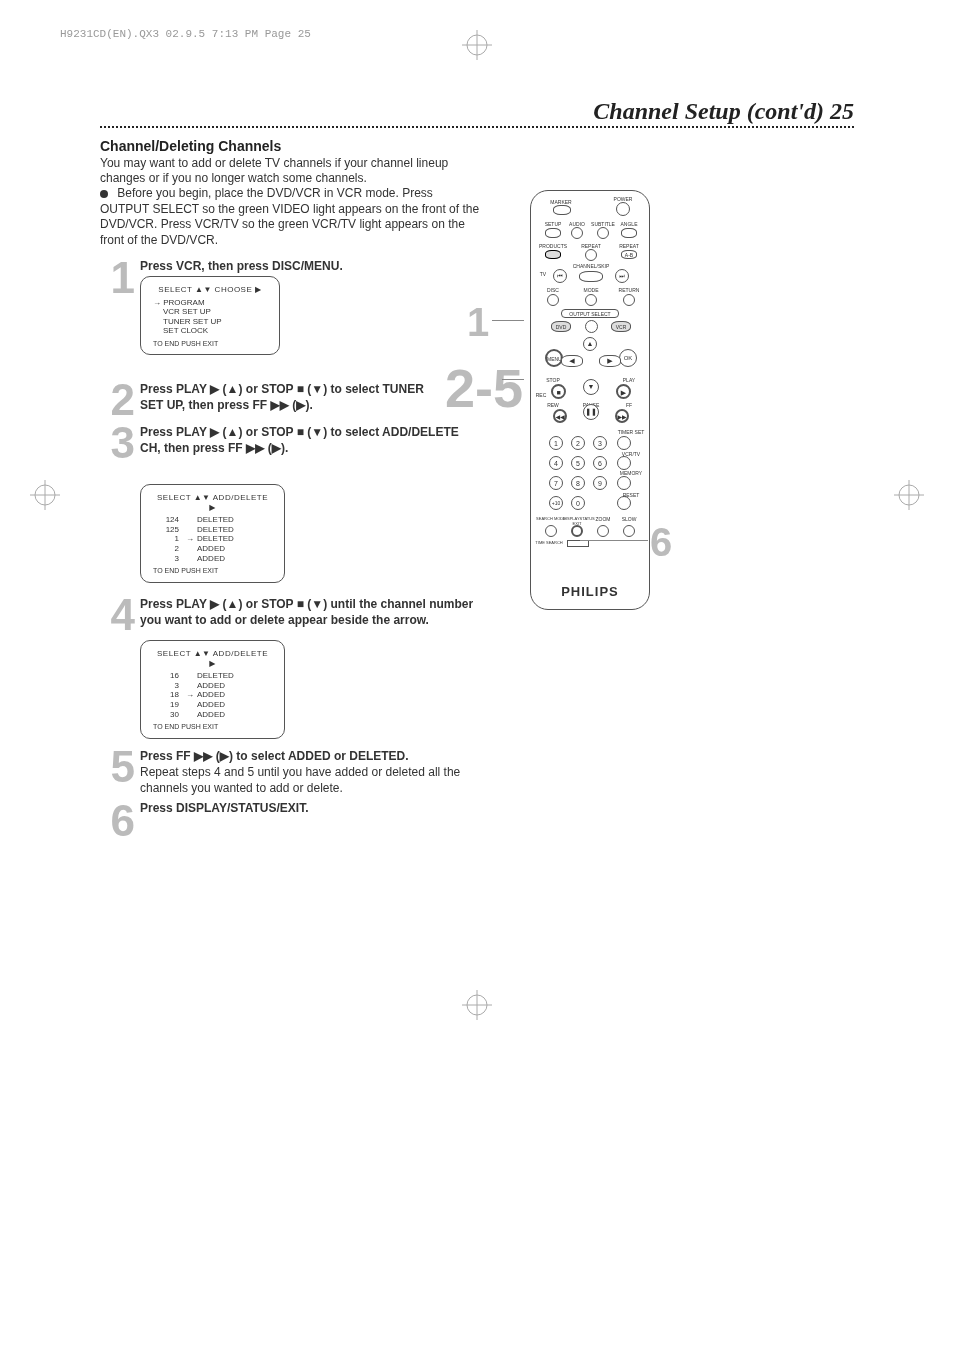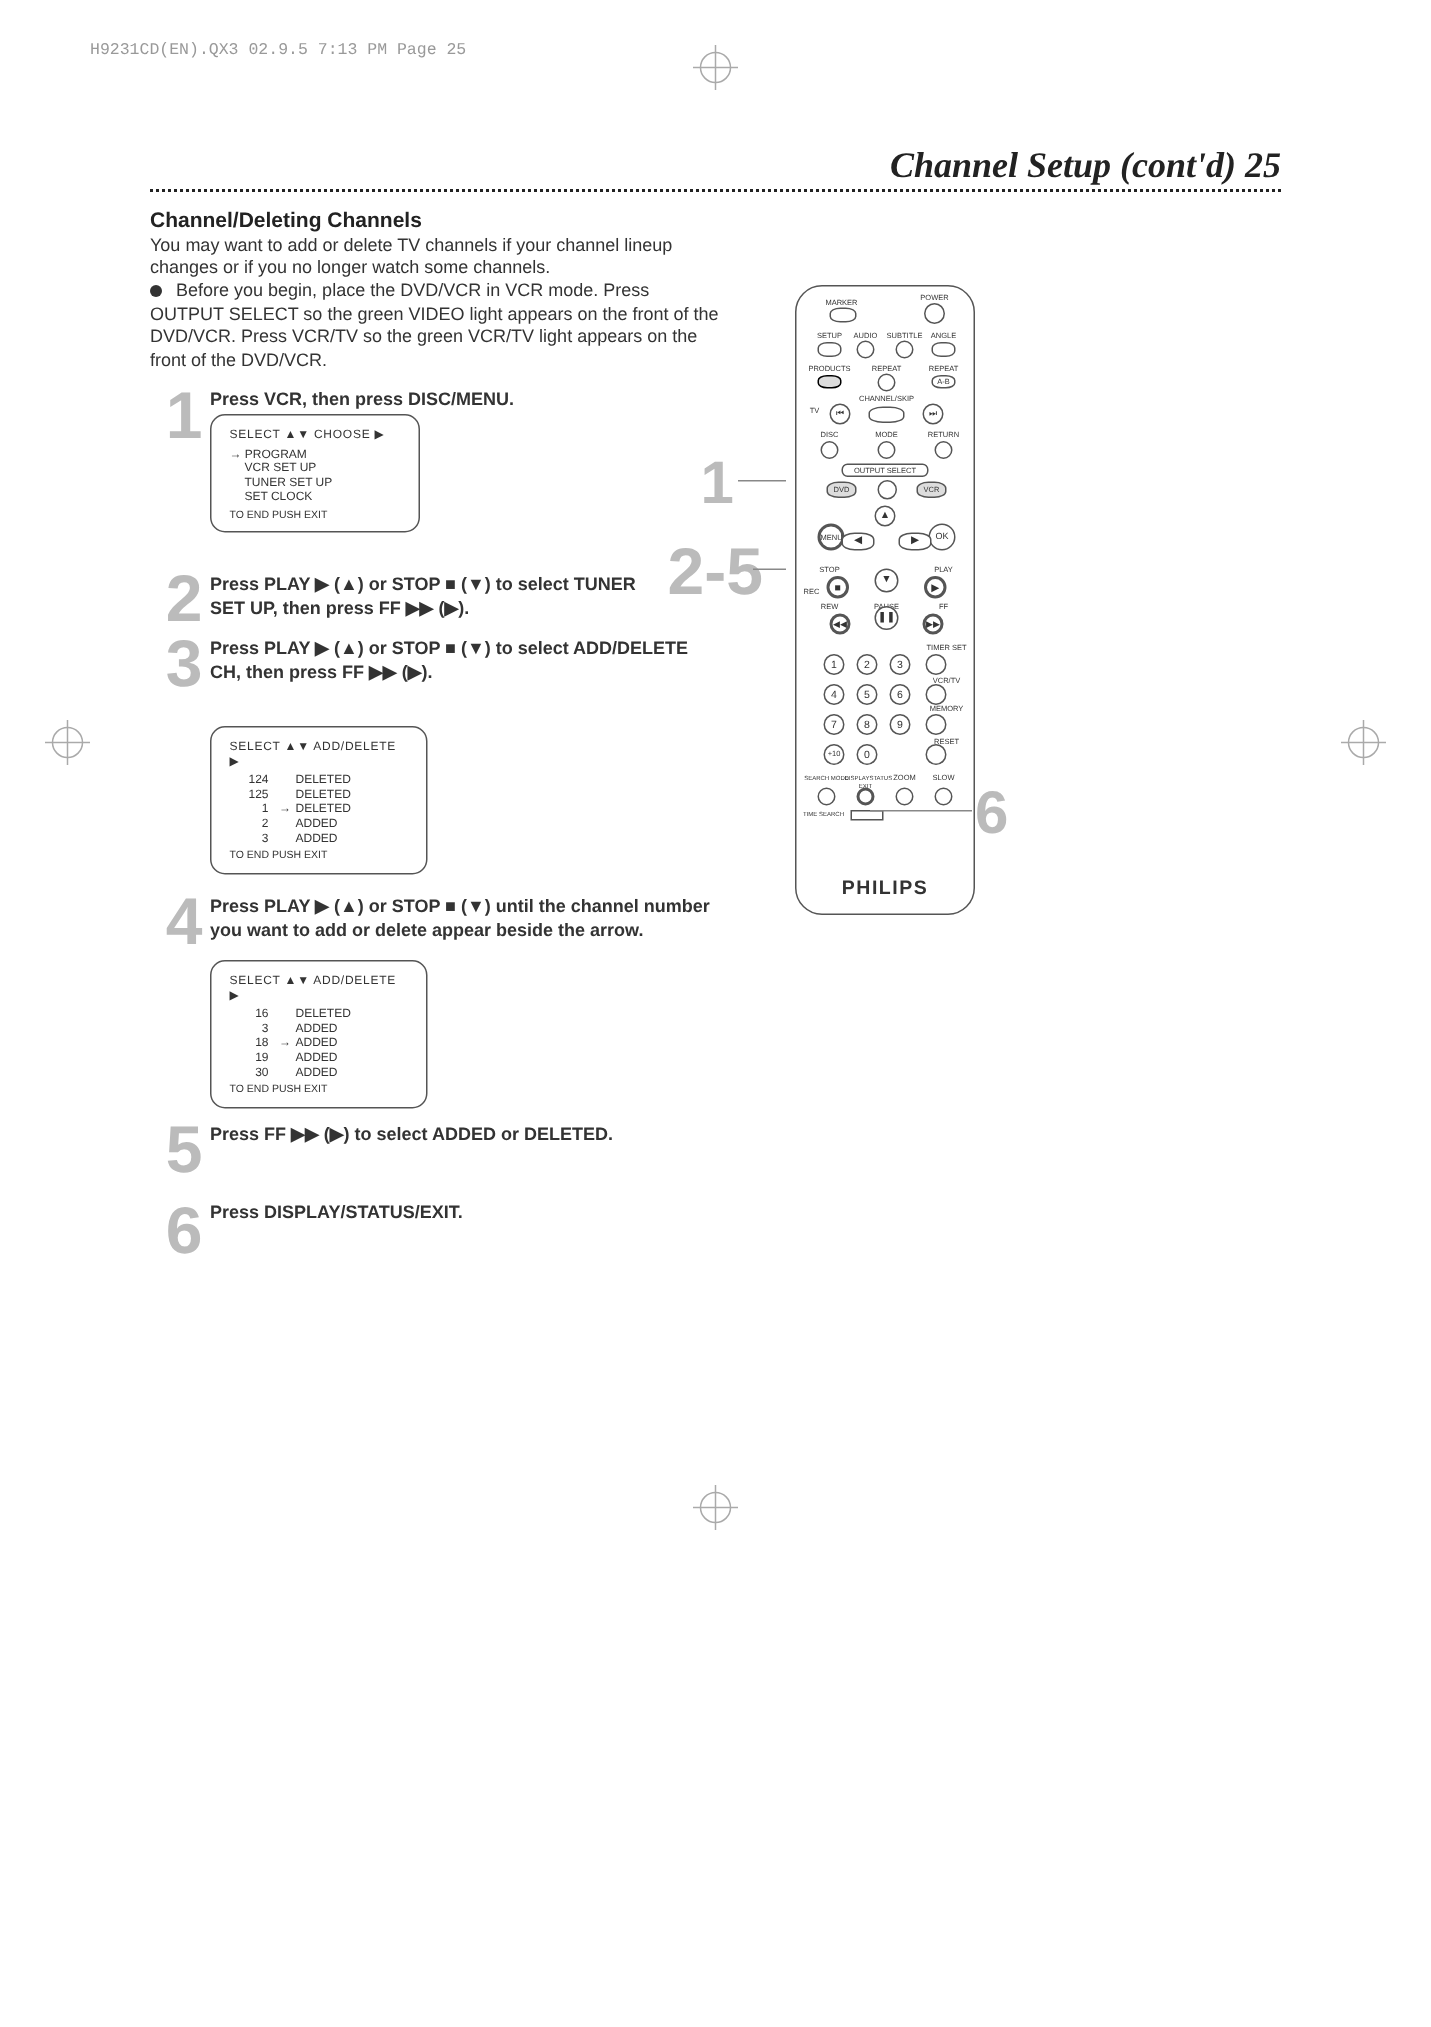--- a/index.html
+++ b/index.html
@@ -90,21 +90,21 @@
   .osd-box {
     position:absolute;
     border:1px solid #555;
     border-radius:10px;
     padding:8px 12px 6px 12px;
     font-size:8px;
     color:#333;
     line-height:1.2;
     font-family: Arial, sans-serif;
   }
-  .osd-box .osd-head { font-size:8px; text-align:left; margin-bottom:3px; letter-spacing:0.5px; }
+  .osd-box .osd-head { font-size:8px; text-align:center; margin-bottom:3px; letter-spacing:0.5px; }
   .osd-box .row { display:flex; }
   .osd-box .c1 { width:30px; text-align:right; padding-right:4px;}
   .osd-box .c2 { width:14px; text-align:center;}
   .osd-box .c3 { width:60px;}
   .osd-box .foot { margin-top:4px; font-size:7px;}
 
   
   .remote-wrap {
     position:absolute;
     top:190px; left:515px; width:150px; height:440px;
@@ -273,21 +273,21 @@
     </div>
   <div class="row">
       <span class="c1">30</span>
       <span class="c2"></span>
       <span class="c3">ADDED</span>
     </div>
   <div class="foot">TO END PUSH EXIT</div>
 </div>
 
 <div class="step-num" style="top:742px;left:95px;">5</div>
-<div class="step-text" style="top:748px;left:140px;"><b>Press FF ▶▶ (▶) to select ADDED or DELETED.</b><br></div>
+<div class="step-text" style="top:748px;left:140px;"><b>Press FF ▶▶ (▶) to select ADDED or DELETED.</b><br><span>Repeat steps 4 and 5 until you have added or deleted all the channels you wanted to add or delete.</span></div>
 
 <div class="step-num" style="top:796px;left:95px;">6</div>
 <div class="step-text" style="top:800px;left:140px;"><b>Press DISPLAY/STATUS/EXIT.</b></div>
 
 <div class="remote-wrap">
   <div class="remote">
 
     <div class="rlbl" style="top:8px;left:30px;">MARKER</div>
     <div class="rbtn oval" style="top:14px;left:22px;width:18px;height:10px;"></div>
     <div class="rlbl" style="top:5px;left:92px;">POWER</div>
@@ -379,16 +379,16 @@
     <div class="rbtn" style="top:334px;left:66px;width:12px;height:12px;"></div>
     <div class="rbtn" style="top:334px;left:92px;width:12px;height:12px;"></div>
     <div class="rlbl" style="top:349px;left:18px;width:32px;font-size:4px;">TIME SEARCH</div>
     <div style="position:absolute;top:349px;left:36px;width:22px;height:7px;border:1px solid #555;"></div>
     <div class="philips">PHILIPS</div>
   </div>
 </div>
 
 <div class="callout-num" style="top:300px;left:467px;font-size:40px;">1</div>
 <div class="callout-line" style="top:320px;left:492px;width:32px;"></div>
-<div class="callout-num" style="top:357px;left:445px;font-size:44px;">2-5</div>
+<div class="callout-num" style="top:357px;left:445px;font-size:54px;">2-5</div>
 <div class="callout-line" style="top:379px;left:502px;width:22px;"></div>
 <div class="callout-num" style="top:520px;left:650px;font-size:40px;">6</div>
 <div class="callout-line" style="top:540px;left:580px;width:68px;"></div>
 
 </body></html>

